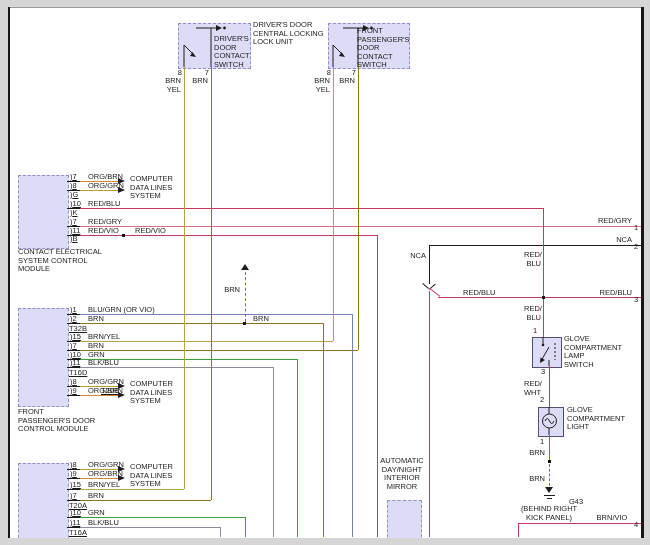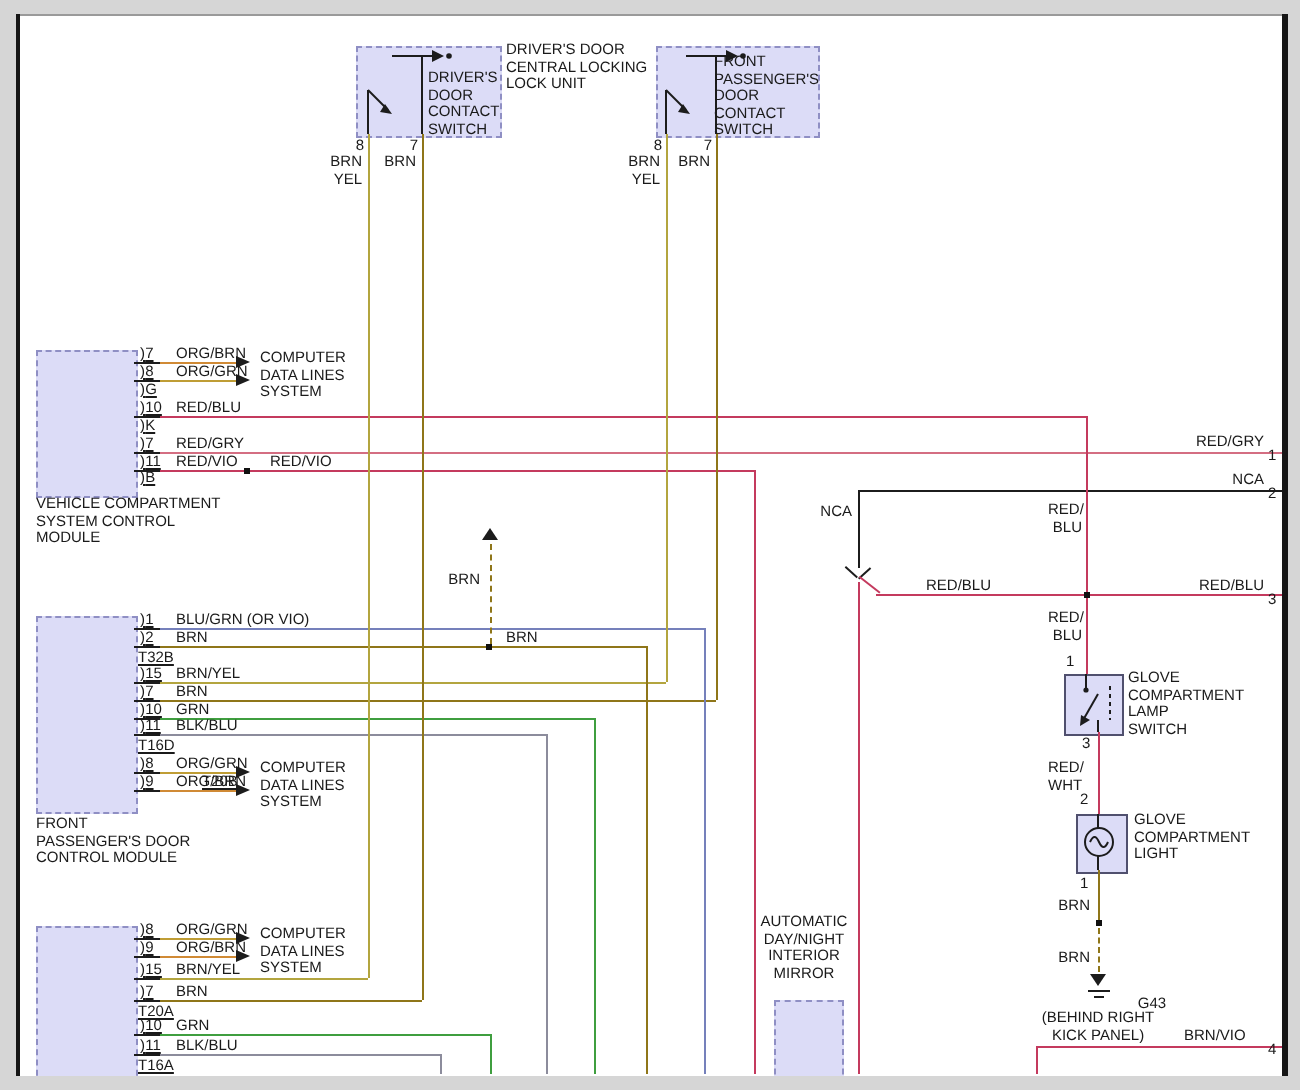--- a/index.html
+++ b/index.html
@@ -185,21 +185,21 @@
     <div class="t" style="left: 357px; top: 27px;">FRONT
 PASSENGER'S
 DOOR
 CONTACT
 SWITCH</div>
     <div class="t" style="left: 323px; top: 69px; width: 8px; text-align: right;">8</div>
     <div class="t" style="left: 348px; top: 69px; width: 8px; text-align: right;">7</div>
     <div class="t" style="left: 312px; top: 77px; width: 18px; text-align: right;">BRN
 YEL</div>
     <div class="t" style="left: 337px; top: 77px; width: 18px; text-align: right;">BRN</div>
-    <div class="t" style="left: 18px; top: 248px;">VEHICLE COMPARTMENT
+    <div class="t" style="left: 18px; top: 248px;">CONTACT ELECTRICAL
 SYSTEM CONTROL
 MODULE</div>
     <div class="t" style="left: 18px; top: 408px;">FRONT
 PASSENGER'S DOOR
 CONTROL MODULE</div>
     <div class="t" style="left: 130px; top: 175px;">COMPUTER
 DATA LINES
 SYSTEM</div>
     <div class="t" style="left: 130px; top: 380px;">COMPUTER
 DATA LINES
@@ -283,20 +283,20 @@
     <div class="t" style="left: 540px; top: 396px;">2</div>
     <div class="t" style="left: 567px; top: 406px;">GLOVE
 COMPARTMENT
 LIGHT</div>
     <div class="t" style="left: 540px; top: 438px;">1</div>
     <div class="t" style="left: 527px; top: 449px; width: 18px; text-align: right;">BRN</div>
     <div class="t" style="left: 527px; top: 475px; width: 18px; text-align: right;">BRN</div>
     <div class="t" style="left: 562px; top: 498px; width: 28px; text-align: center;">G43</div>
     <div class="t" style="left: 514px; top: 505px; width: 70px; text-align: center;">(BEHIND RIGHT
 KICK PANEL)</div>
-    <div class="t" style="left: 592px; top: 514px; width: 40px; text-align: left;">BRN/VIO</div>
+    <div class="t" style="left: 592px; top: 514px; width: 40px; text-align: center;">BRN/VIO</div>
     <div class="t" style="left: 634px; top: 521px;">4</div>
   </div>
 
 <div class="frame" style="left:0;top:0;width:650px;height:7px"></div>
 <div class="frame" style="left:0;top:0;width:8px;height:545px"></div>
 <div class="frame" style="left:644px;top:0;width:6px;height:545px"></div>
 <div class="frame" style="left:0;top:538px;width:650px;height:7px"></div>
 
 </body></html>

